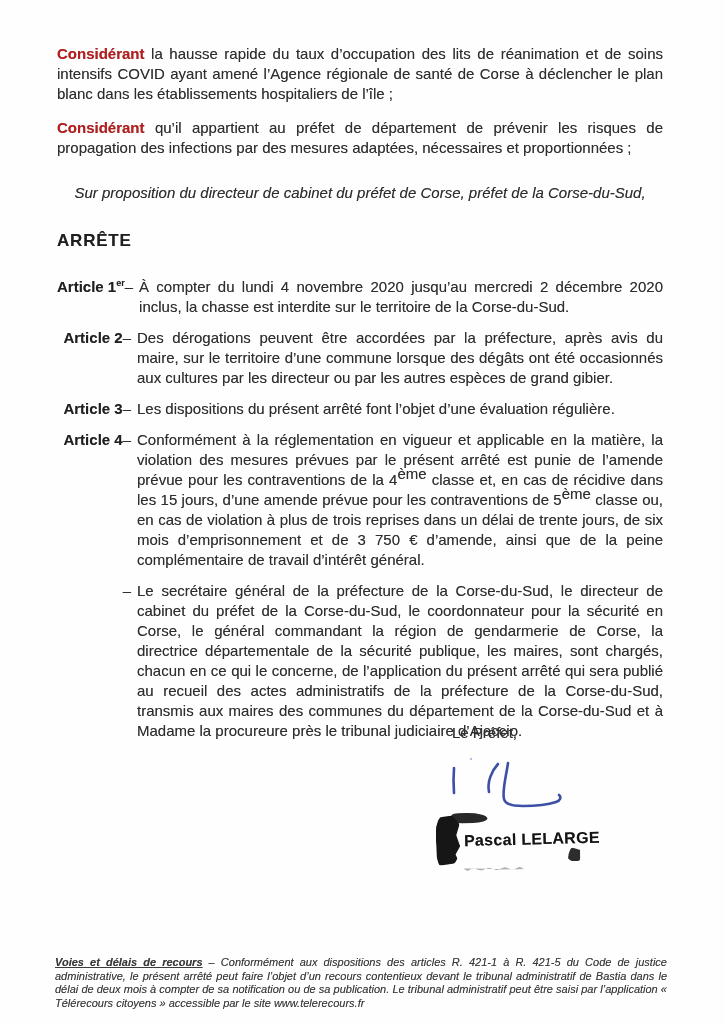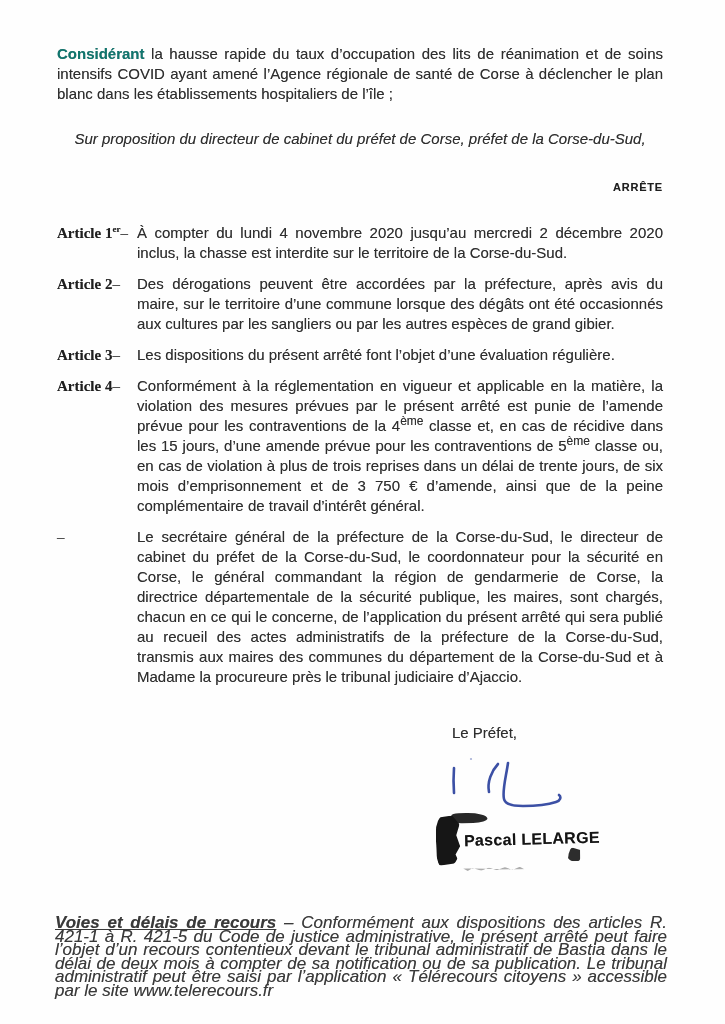--- a/index.html
+++ b/index.html
@@ -14,50 +14,49 @@
     box-sizing: border-box;
     text-shadow: 0 0 0.5px rgba(70,70,70,0.55);
   }
   .content {
     padding: 44px 62px 0 57px;
     font-size: 15px;
     line-height: 20px;
     text-align: justify;
   }
   .para { margin: 0 0 14px 0; }
-  .para .lead { color: #0f766e; margin-top: 8px; }
+  .para .lead { color: #b91c1c; margin-top: 8px; }
   .proposition {
     margin: 25px 0 8px 0;
     text-align: center;
     font-style: italic;
   }
   .heading {
     margin: 28px 0 26px 0;
-    text-align: right;
-    font-size: 11px;
+    text-align: left;
+    font-size: 17px;
     font-weight: bold;
     letter-spacing: 0.8px;
     color: #1f1f1f;
   }
   .article { display: flex; margin-bottom: 11px; }
   .article-label {
     flex: 0 0 80px;
     display: flex;
-    justify-content: flex-start;
+    justify-content: flex-end;
     padding-right: 6px;
     box-sizing: border-box;
     font-weight: bold;
     color: #1f1f1f;
     white-space: nowrap;
-    font-family: Liberation Serif, serif;
   }
   .article-label sup { font-size: 9px; line-height: 0; }
   .article-label .dash { font-weight: normal; color: #2e2e2e; }
   .article-body { flex: 1; text-align: justify; }
-  .article-body sup { font-size: 12px; line-height: 0; }
+  .article-body sup { font-size: 15px; line-height: 0; }
 
   .sign-area { position: absolute; top: 723px; left: 420px; width: 235px; font-size: 15px; line-height: 20px; }
   .signoff { margin-left: 32px; }
   .signature { display: block; margin: 8px 0 0 18px; }
   .signature path { fill: none; stroke: var(--sig-ink, #3c50a5); stroke-width: 2.6; stroke-linecap: round; }
   .signature circle { fill: var(--sig-ink, #3c50a5); }
 
   .stamp {
     position: relative;
     margin: -4px 0 0 18px;
@@ -82,58 +81,59 @@
     margin-left: 26px;
     font-size: 16px;
     font-weight: bold;
     letter-spacing: 0.3px;
     color: #141414;
     white-space: nowrap;
   }
 
   .footer {
     position: absolute;
-    top: 916px;
+    top: 956px;
     left: 55px;
     width: 612px;
-    font-size: 17px;
+    font-size: 11px;
     line-height: 13.6px;
     font-style: italic;
     text-align: justify;
     color: #3a3a3a;
   }
   .footer-lead { font-weight: bold; text-decoration: underline; }
 </style>
 </head>
 <body>
 
 <div class="page">
   <div class="content">
 
     <p class="para"><b class="lead">Considérant</b> <span>la hausse rapide du taux d’occupation des lits de réanimation et de soins intensifs COVID ayant amené l’Agence régionale de santé de Corse à déclencher le plan blanc dans les établissements hospitaliers de l’île ;</span></p>
 
+    <p class="para"><b class="lead">Considérant</b> <span>qu’il appartient au préfet de département de prévenir les risques de propagation des infections par des mesures adaptées, nécessaires et proportionnées ;</span></p>
 
     <p class="proposition">Sur proposition du directeur de cabinet du préfet de Corse, préfet de la Corse-du-Sud,</p>
 
     <div class="heading">ARRÊTE</div>
 
     <div class="article">
       <div class="article-label">
         <span><span>Article 1</span><sup>er</sup></span>
         <span class="dash">–</span>
       </div>
       <div class="article-body">À compter du lundi 4 novembre 2020 jusqu’au mercredi 2 décembre 2020 inclus, la chasse est interdite sur le territoire de la Corse-du-Sud.</div>
     </div>
 
     <div class="article">
       <div class="article-label">
         <span>Article 2</span>
         <span class="dash">–</span>
       </div>
-      <div class="article-body">Des dérogations peuvent être accordées par la préfecture, après avis du maire, sur le territoire d’une commune lorsque des dégâts ont été occasionnés aux cultures par les sangliers ou par les autres espèces de grand gibier.</div>
+      <div class="article-body">Des dérogations peuvent être accordées par la préfecture, après avis du maire, sur le territoire d’une commune lorsque des dégâts ont été occasionnés aux cultures par les directeur ou par les autres espèces de grand gibier.</div>
     </div>
 
     <div class="article">
       <div class="article-label">
         <span>Article 3</span>
         <span class="dash">–</span>
       </div>
       <div class="article-body">Les dispositions du présent arrêté font l’objet d’une évaluation régulière.</div>
     </div>
 

